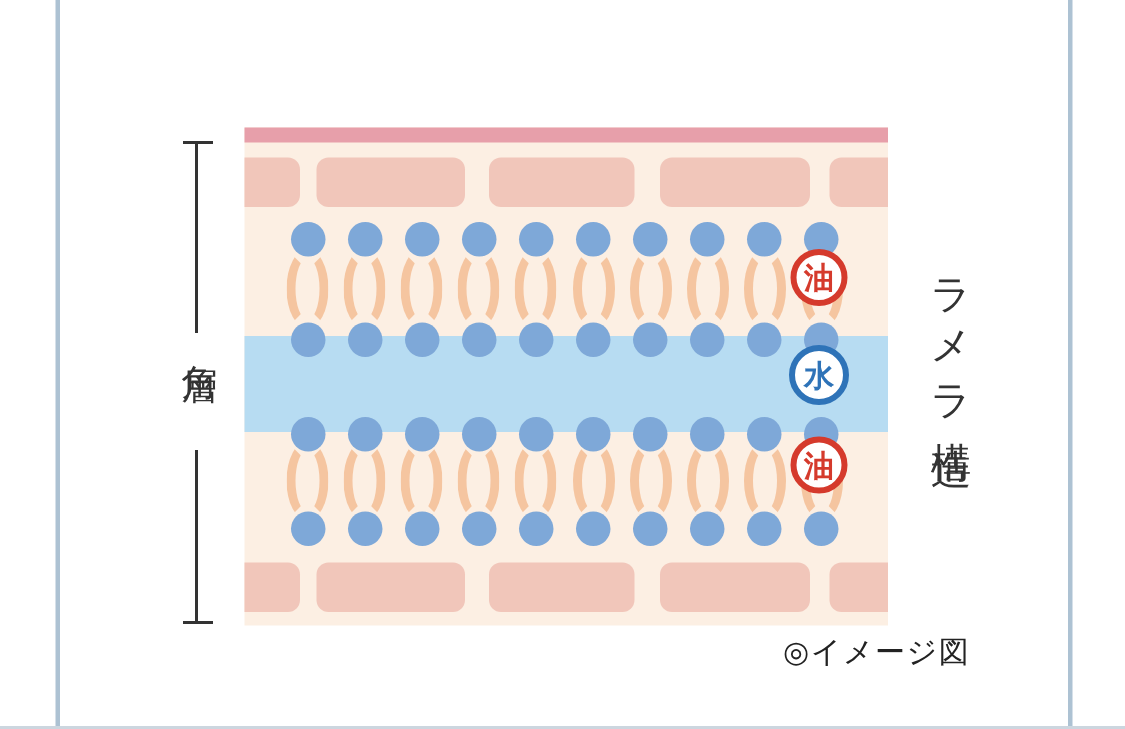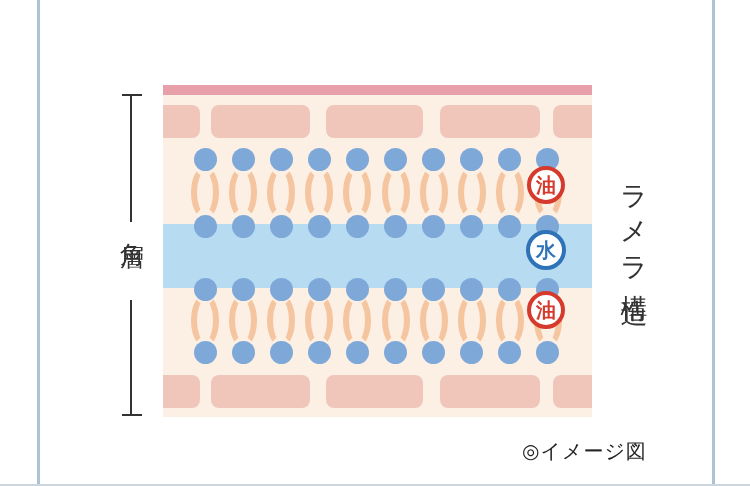--- a/index.html
+++ b/index.html
@@ -34,21 +34,21 @@
   .badge{position:absolute;box-sizing:border-box;background:#fff;border-radius:50%;
          display:flex;align-items:center;justify-content:center;font-weight:bold;}
   .badge.oil{width:38px;height:38px;border:4px solid var(--oil);color:var(--oil);font-size:20px;}
   .badge.water{width:40px;height:40px;border:4px solid var(--water);color:var(--water);font-size:20px;}
   .badge.oil-top{left:364px;top:81px;}
   .badge.water-mid{left:363px;top:145px;}
   .badge.oil-bottom{left:364px;top:206px;}
 
   .side-label{position:absolute;left:616px;top:166px;writing-mode:vertical-rl;
               font-size:27px;letter-spacing:0.18em;color:var(--text-dark);}
-  .caption{position:absolute;left:522px;top:438px;font-size:20px;letter-spacing:1px;color:var(--text-caption);}
+  .caption{position:absolute;left:522px;top:421px;font-size:20px;letter-spacing:1px;color:var(--text-caption);}
 </style>
 </head>
 <body>
 
 <div class="screen">
   <div class="edge-line left"></div>
   <div class="edge-line right"></div>
   <div class="edge-line bottom"></div>
 
   <div class="tick top"></div>

